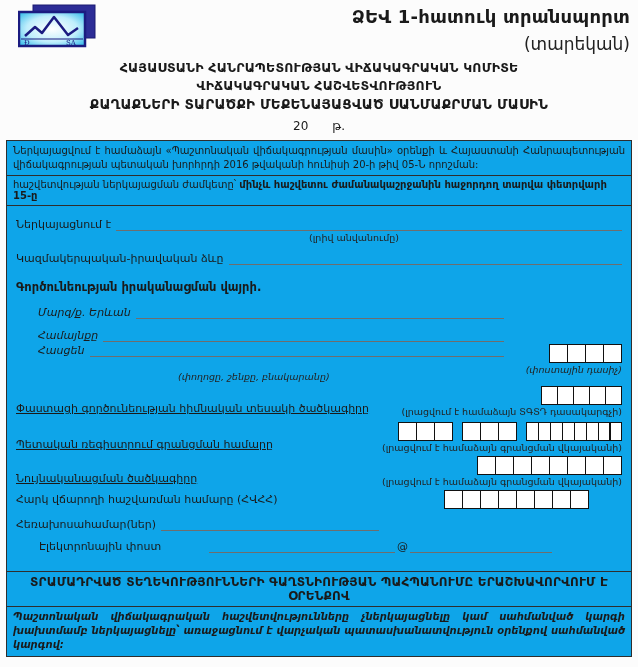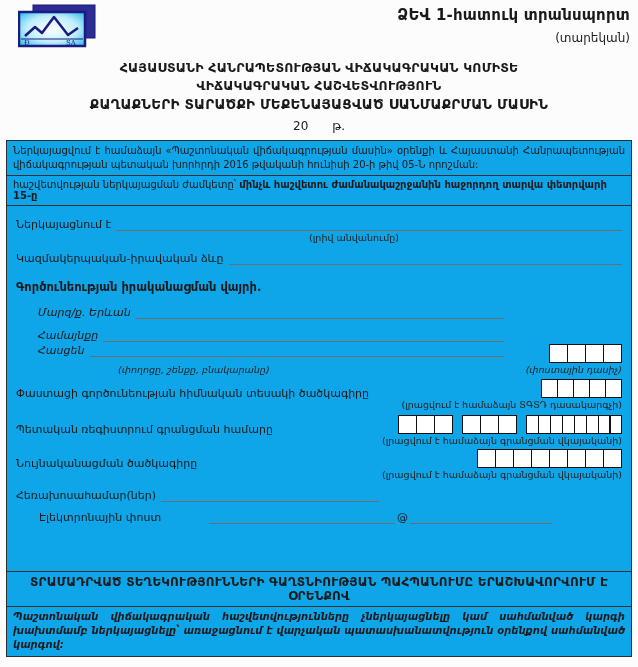--- a/index.html
+++ b/index.html
@@ -13,22 +13,22 @@
     position: relative;
     width: 638px;
     height: 667px;
     background: #fcfcfc;
     overflow: hidden;
   }
 
   
   .logo { position: absolute; left: 18px; top: 4px; width: 80px; height: 44px; }
   .right-title { position: absolute; right: 8px; top: 6px; text-align: right; }
-  .form-code { font-size: 15px; font-weight: bold; letter-spacing: 0.2px; }
-  .periodicity { font-size: 12px; margin-top: 7px; color: #222; }
+  .form-code { font-size: 18px; font-weight: bold; letter-spacing: 0.2px; }
+  .periodicity { font-size: 17px; margin-top: 7px; color: #222; }
   .center-titles { position: absolute; left: 0; top: 60px; width: 100%; text-align: center; }
   .committee, .report-type { font-size: 12.5px; font-weight: bold; margin-bottom: 3px; letter-spacing: 0.2px; }
   .report-title { font-size: 13.5px; font-weight: bold; letter-spacing: 0.2px; }
   .year-row { font-size: 12px; margin-top: 7px; }
   .year-gap { display: inline-block; width: 24px; }
 
   
   .form-box {
     position: absolute;
     left: 6px; top: 140px;
@@ -74,25 +74,25 @@
   .g-activity .cell { width: 17px; }
   .g3 .cell { width: 13px; }
   .g3 .cell:last-child { border-left: 2px solid #111; margin-left: -2px; }
   .box-col { display: flex; flex-direction: column; align-items: flex-end; }
   .box-col .hint { margin-top: 1px; }
   .box-groups-row { display: flex; gap: 9px; }
 
   .addr-row { display: flex; margin-top: 2px; align-items: flex-start; }
   .addr-left { flex: 1; margin-right: 16px; }
   .addr-left .fill-line { margin-right: 6px; }
-  .addr-hint { margin: 7px 120px 0 80px; font-style: italic; }
+  .addr-hint { text-align: center; margin: 14px 120px 0 80px; font-style: italic; }
   .postal-hint { font-style: italic; }
 
   .rb-row { display: flex; margin-top: 5px; align-items: flex-start; }
-  .rb-row > .lbl { flex: 1; margin-top: 8px; }
+  .rb-row > .lbl { flex: 1; margin-top: 16px; text-decoration: underline; }
   .activity-row { margin-top: 4px; }
   .ident-row { margin-top: 3px; }
   .tin-row { display: flex; margin-top: 3px; align-items: center; }
   .tin-row > .lbl { flex: 1; }
   .tin-row .box-group { margin-right: 33px; }
 
   .phone-row { margin-top: 9px; }
   .phone-row .fill-line { max-width: 218px; }
   .email-row { margin-top: 9px; display: flex; align-items: flex-end; margin-left: 23px; }
   .email-line1 { width: 186px; border-bottom: 1px solid #6e6e6e; height: 13px; margin-left: 48px; }
@@ -245,20 +245,33 @@
               <span class="cell"></span>
               <span class="cell"></span>
               <span class="cell"></span>
               <span class="cell"></span>
               <span class="cell"></span>
             </div>
           <div class="hint">(լրացվում է համաձայն գրանցման վկայականի)</div>
         </div>
       </div>
 
+      <div class="tin-row">
+        <span class="lbl">Հարկ վճարողի հաշվառման համարը (ՀՎՀՀ)</span>
+        <div class="box-group">
+            <span class="cell"></span>
+            <span class="cell"></span>
+            <span class="cell"></span>
+            <span class="cell"></span>
+            <span class="cell"></span>
+            <span class="cell"></span>
+            <span class="cell"></span>
+            <span class="cell"></span>
+          </div>
+      </div>
 
       <div class="flexline phone-row">
         <span class="lbl">Հեռախոսահամար(ներ)</span>
         <span class="fill-line"></span>
       </div>
 
       <div class="email-row">
         <span class="lbl">Էլեկտրոնային փոստ</span>
         <span class="email-line1"></span>
         <span class="email-at">@</span>

